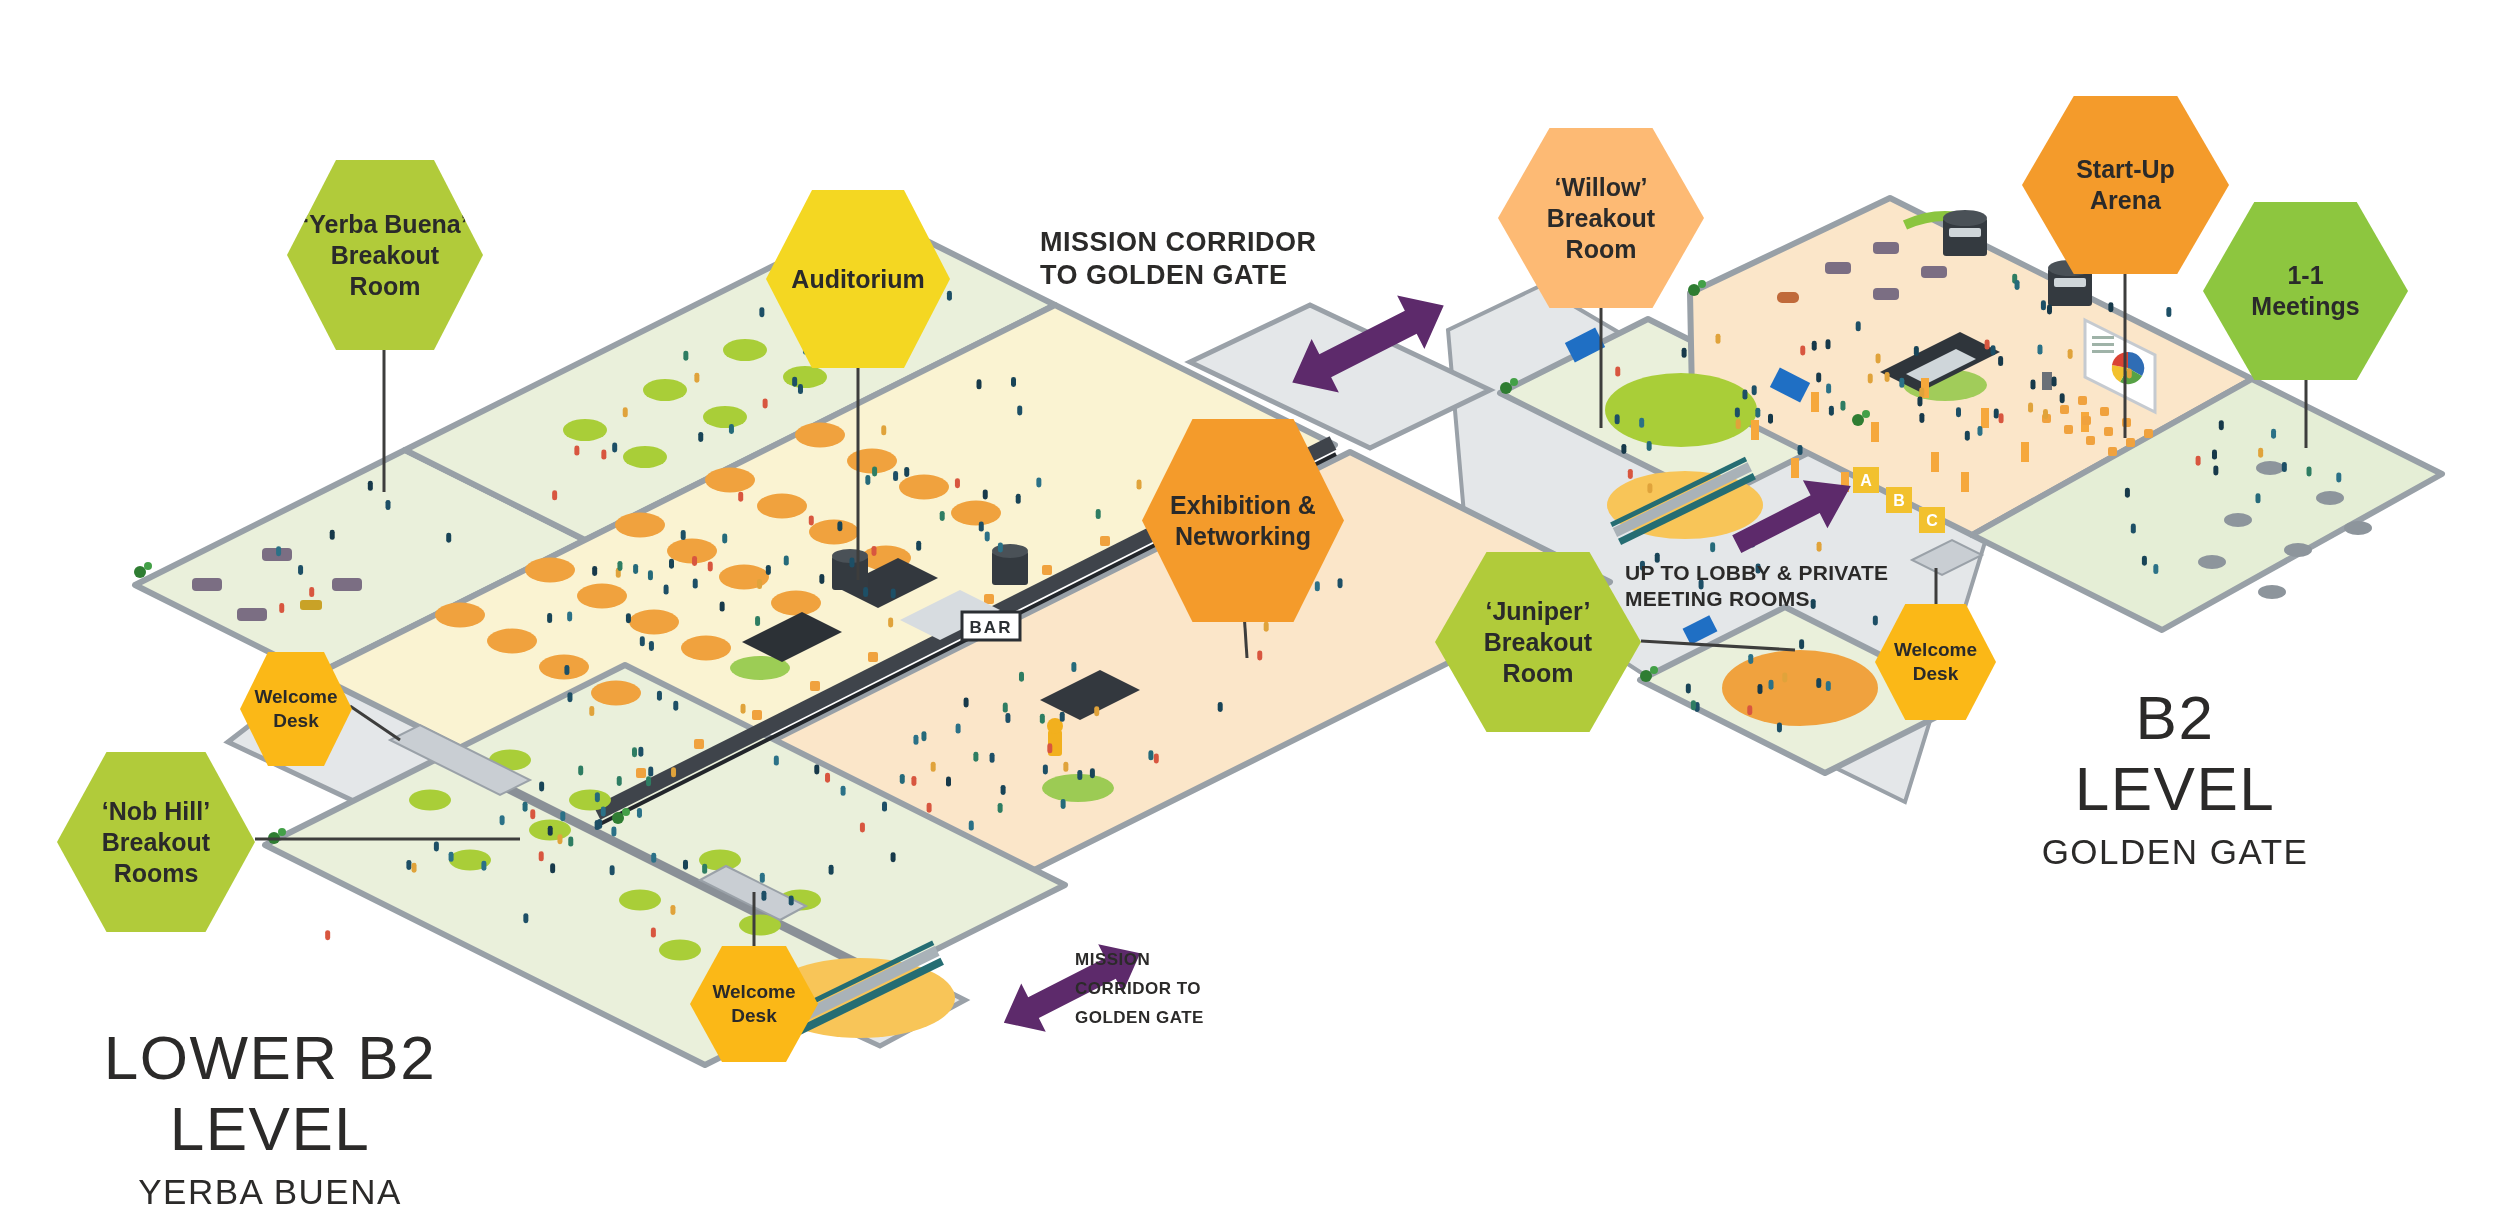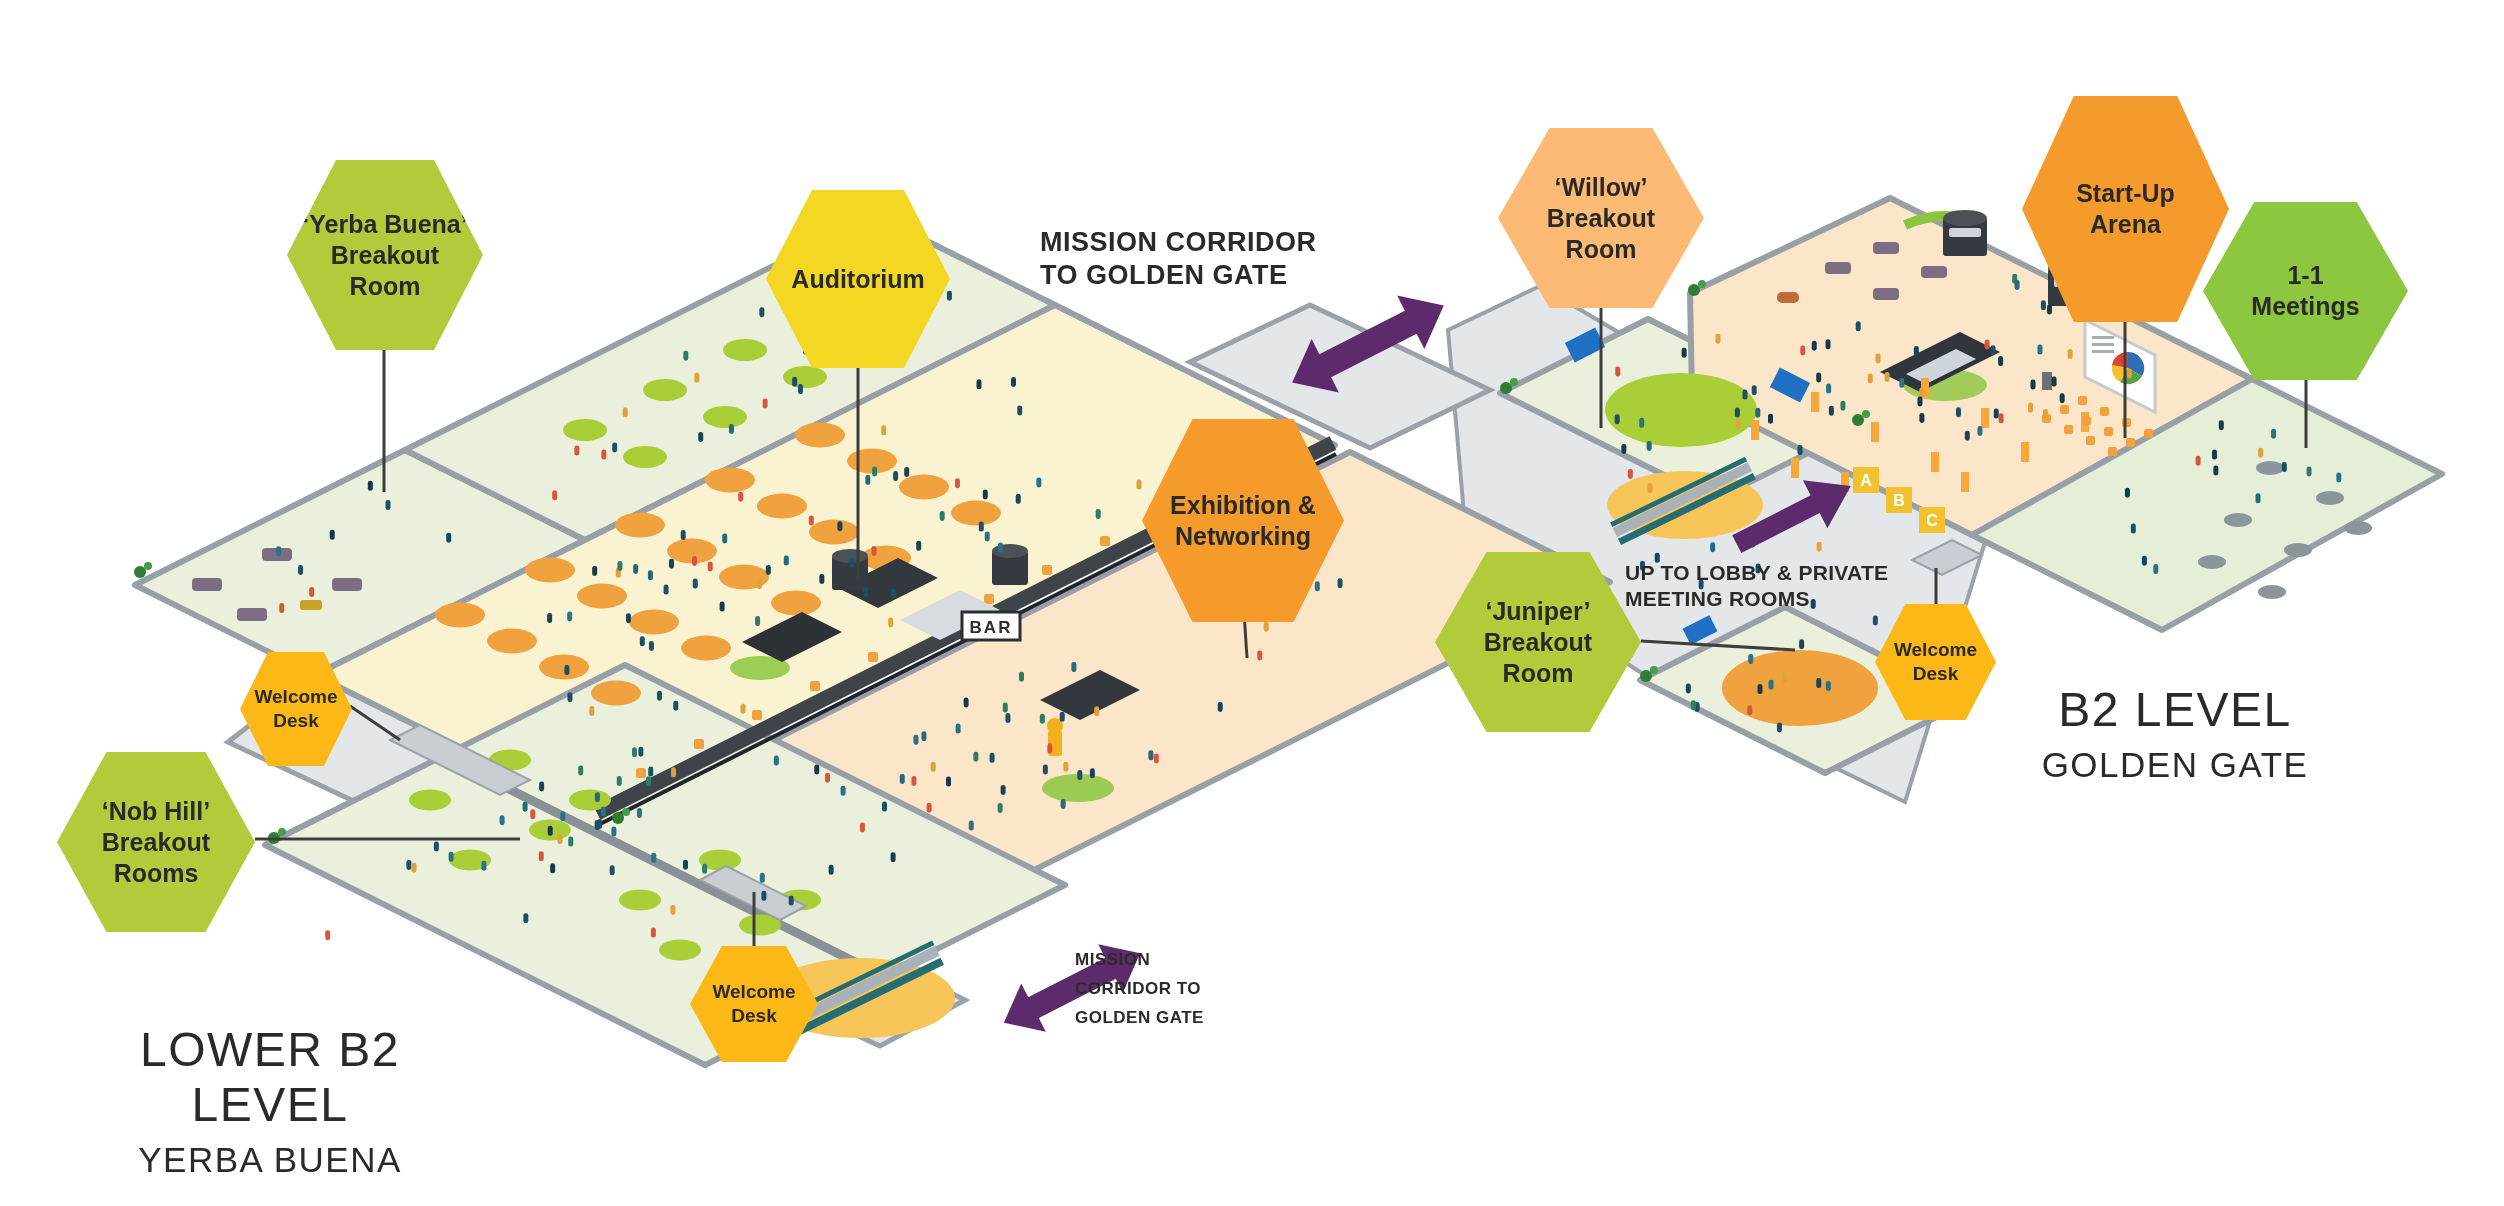--- a/index.html
+++ b/index.html
@@ -9,21 +9,21 @@
   .hex{position:absolute;clip-path:polygon(25% 0,75% 0,100% 50%,75% 100%,25% 100%,0 50%);
        display:flex;flex-direction:column;align-items:center;justify-content:center;
        text-align:center;font-weight:700;color:#2a2a2a;}
   .hex.big span{font-size:25px;line-height:31px;}
   .hex.small span{font-size:19px;line-height:24px;}
   .corridor-label{position:absolute;text-align:left;font-weight:700;color:#2b2a29;}
   .corridor-label.top span{display:block;font-size:27px;line-height:33px;letter-spacing:.5px;}
   .corridor-label.bottom span{display:block;font-size:17px;line-height:29px;letter-spacing:.5px;}
   .corridor-label.lobby span{display:block;font-size:21px;line-height:26px;letter-spacing:.3px;}
   .lvl-title{position:absolute;text-align:center;color:#2b2a29;}
-  .lvl-title .l1{display:block;font-size:48px;letter-spacing:1.5px;}
+  .lvl-title .l1{display:block;font-size:62px;letter-spacing:1.5px;}
   .lvl-title .l2{display:block;font-size:35px;letter-spacing:1.5px;margin-top:8px;}
 </style>
 </head>
 <body>
 
 <div class="stage">
 
 <svg width="2504" height="1206" viewBox="0 0 2504 1206">
 
   <g>
@@ -592,21 +592,21 @@
   </div>
   <div class="hex small" style="left: 690px; top: 946px; width: 128px; height: 116px; background: rgb(251, 184, 23);">
     <span>Welcome</span>
     <span>Desk</span>
   </div>
   <div class="hex big" style="left: 1498px; top: 128px; width: 206px; height: 180px; background: #fdba74;">
     <span>‘Willow’</span>
     <span>Breakout</span>
     <span>Room</span>
   </div>
-  <div class="hex big" style="left: 2022px; top: 96px; width: 207px; height: 226px; background: rgb(244, 155, 43);">
+  <div class="hex big" style="left: 2022px; top: 96px; width: 207px; height: 178px; background: rgb(244, 155, 43);">
     <span>Start-Up</span>
     <span>Arena</span>
   </div>
   <div class="hex big" style="left: 2203px; top: 202px; width: 205px; height: 178px; background: rgb(141, 198, 63);">
     <span>1-1</span>
     <span>Meetings</span>
   </div>
   <div class="hex big" style="left: 1435px; top: 552px; width: 206px; height: 180px; background: rgb(177, 203, 58);">
     <span>‘Juniper’</span>
     <span>Breakout</span>

